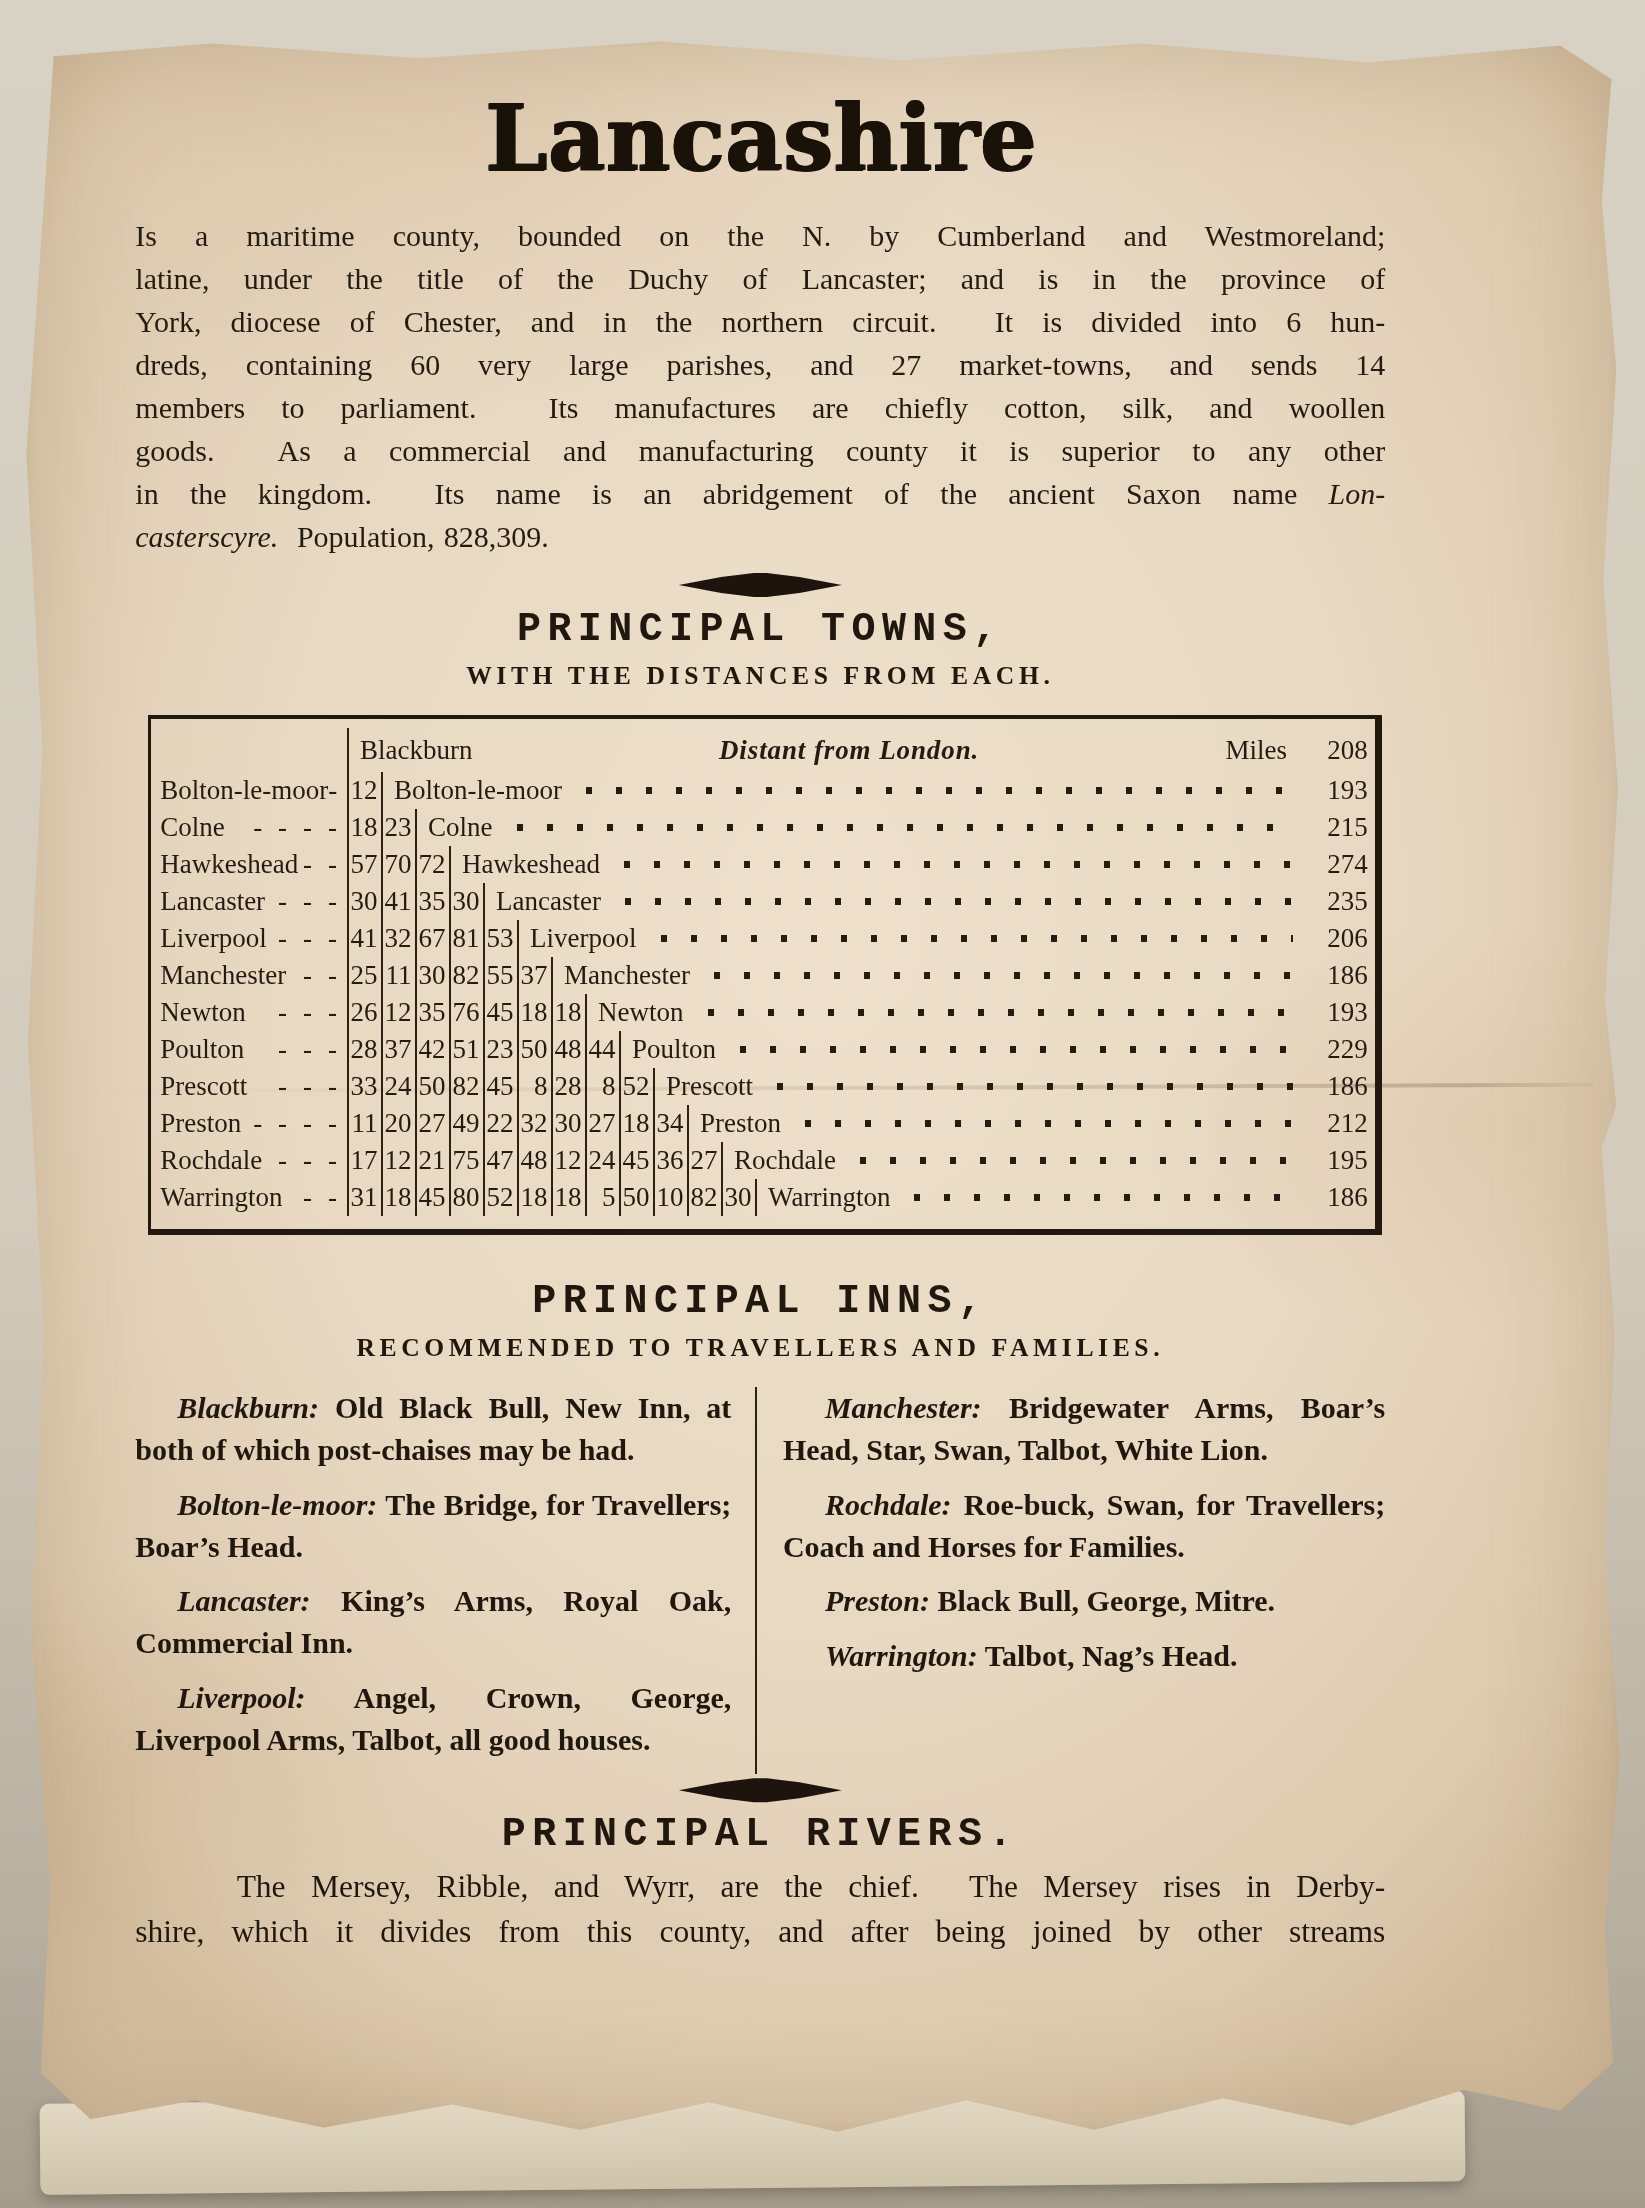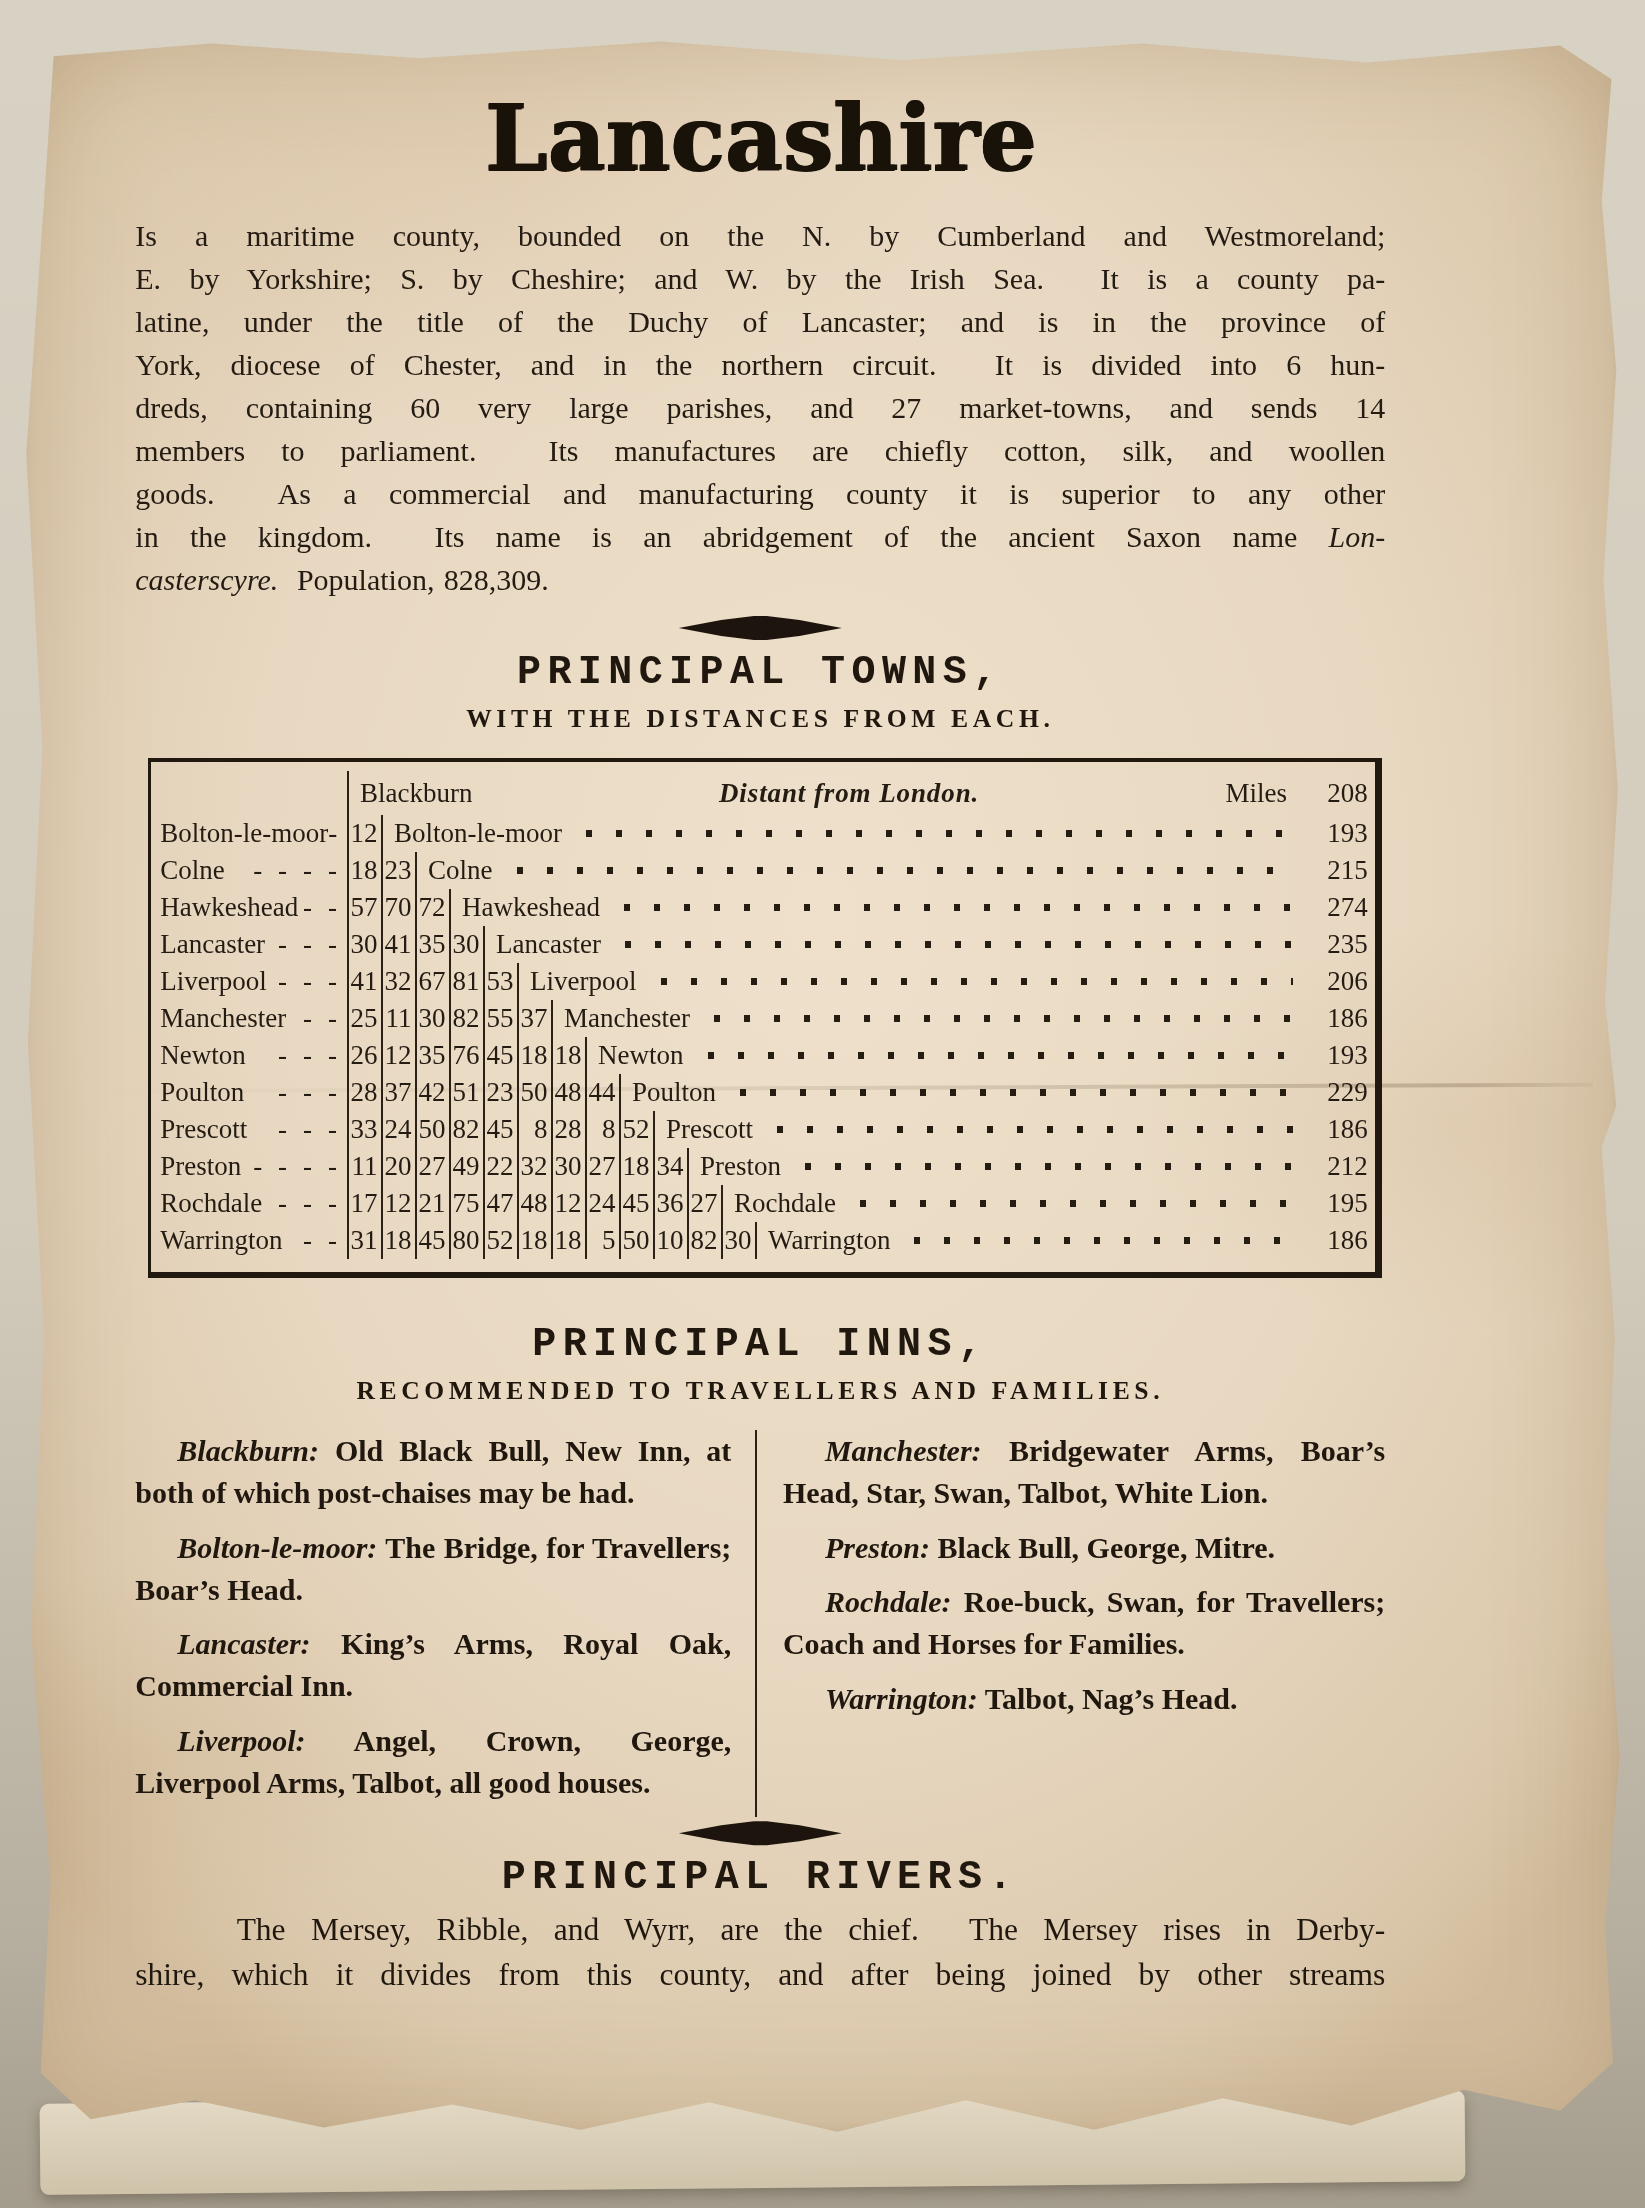--- a/index.html
+++ b/index.html
@@ -78,21 +78,20 @@
 
   <div class="paper">
     <div class="crease"></div>
 
     <div class="content">
 
       <div class="title">Lancashire</div>
 
       <div class="intro">
         <div class="jline">Is a maritime county, bounded on the N. by Cumberland and Westmoreland;</div>
-        <div class="jline">E. by Yorkshire; S. by Cheshire; and W. by the Irish Sea.&nbsp; It is a county pa-</div>
         <div class="jline">latine, under the title of the Duchy of Lancaster; and is in the province of</div>
         <div class="jline">York, diocese of Chester, and in the northern circuit.&nbsp; It is divided into 6 hun-</div>
         <div class="jline">dreds, containing 60 very large parishes, and 27 market-towns, and sends 14</div>
         <div class="jline">members to parliament.&nbsp; Its manufactures are chiefly cotton, silk, and woollen</div>
         <div class="jline">goods.&nbsp; As a commercial and manufacturing county it is superior to any other</div>
         <div class="jline"><span>in the kingdom.&nbsp; Its name is an abridgement of the ancient Saxon name </span><span class="it">Lon-</span></div>
         <div class="lastline"><span class="it">casterscyre.</span><span>&nbsp; Population, 828,309.</span></div>
       </div>
 
       <div class="ornament"></div>
@@ -302,22 +301,22 @@
 
       <div class="inns-cols">
         <div class="inns-left" id="inns-left">
             <p class="inn-entry"><span class="inn-town">Blackburn:</span><span> Old Black Bull, New Inn, at both of which post-chaises may be had.</span></p>
             <p class="inn-entry"><span class="inn-town">Bolton-le-moor:</span><span> The Bridge, for Travellers; Boar’s Head.</span></p>
             <p class="inn-entry"><span class="inn-town">Lancaster:</span><span> King’s Arms, Royal Oak, Commercial Inn.</span></p>
             <p class="inn-entry"><span class="inn-town">Liverpool:</span><span> Angel, Crown, George, Liverpool Arms, Talbot, all good houses.</span></p>
           </div>
         <div class="inns-right" id="inns-right">
             <p class="inn-entry"><span class="inn-town">Manchester:</span><span> Bridgewater Arms, Boar’s Head, Star, Swan, Talbot, White Lion.</span></p>
+            <p class="inn-entry"><span class="inn-town">Rochdale:</span><span> Roe-buck, Swan, for Travellers; Coach and Horses for Families.</span></p>
             <p class="inn-entry"><span class="inn-town">Preston:</span><span> Black Bull, George, Mitre.</span></p>
-            <p class="inn-entry"><span class="inn-town">Rochdale:</span><span> Roe-buck, Swan, for Travellers; Coach and Horses for Families.</span></p>
             <p class="inn-entry"><span class="inn-town">Warrington:</span><span> Talbot, Nag’s Head.</span></p>
           </div>
       </div>
 
       <div class="ornament" style="margin-top:3.7px;"></div>
       <div class="h-big" style="margin-bottom:5.5px;">PRINCIPAL RIVERS.</div>
 
       <div class="rivers">
         <div class="jline first">&nbsp;&nbsp;&nbsp;&nbsp;The Mersey, Ribble, and Wyrr, are the chief.&nbsp; The Mersey rises in Derby-</div>
         <div class="jline">shire, which it divides from this county, and after being joined by other streams</div>

